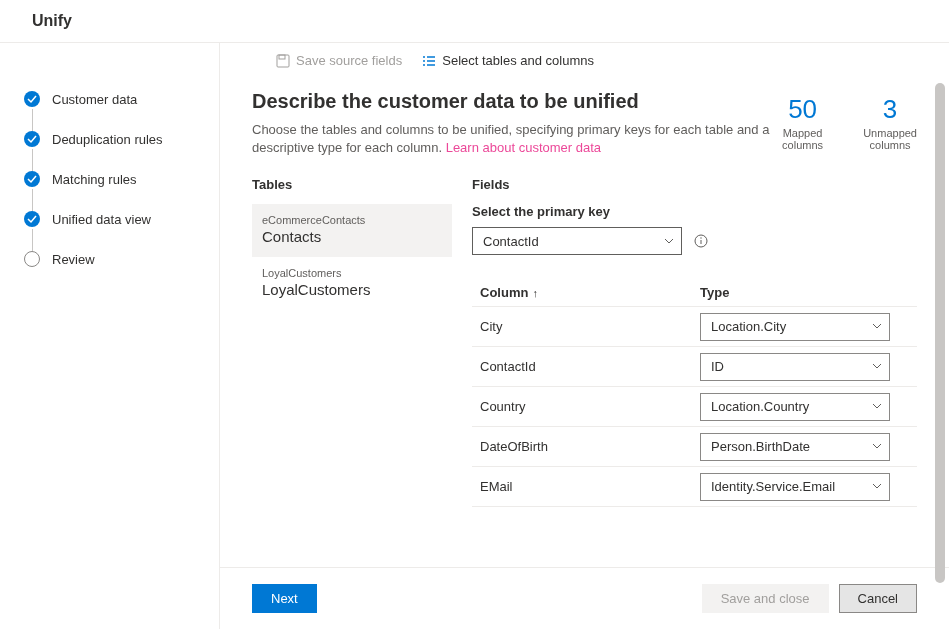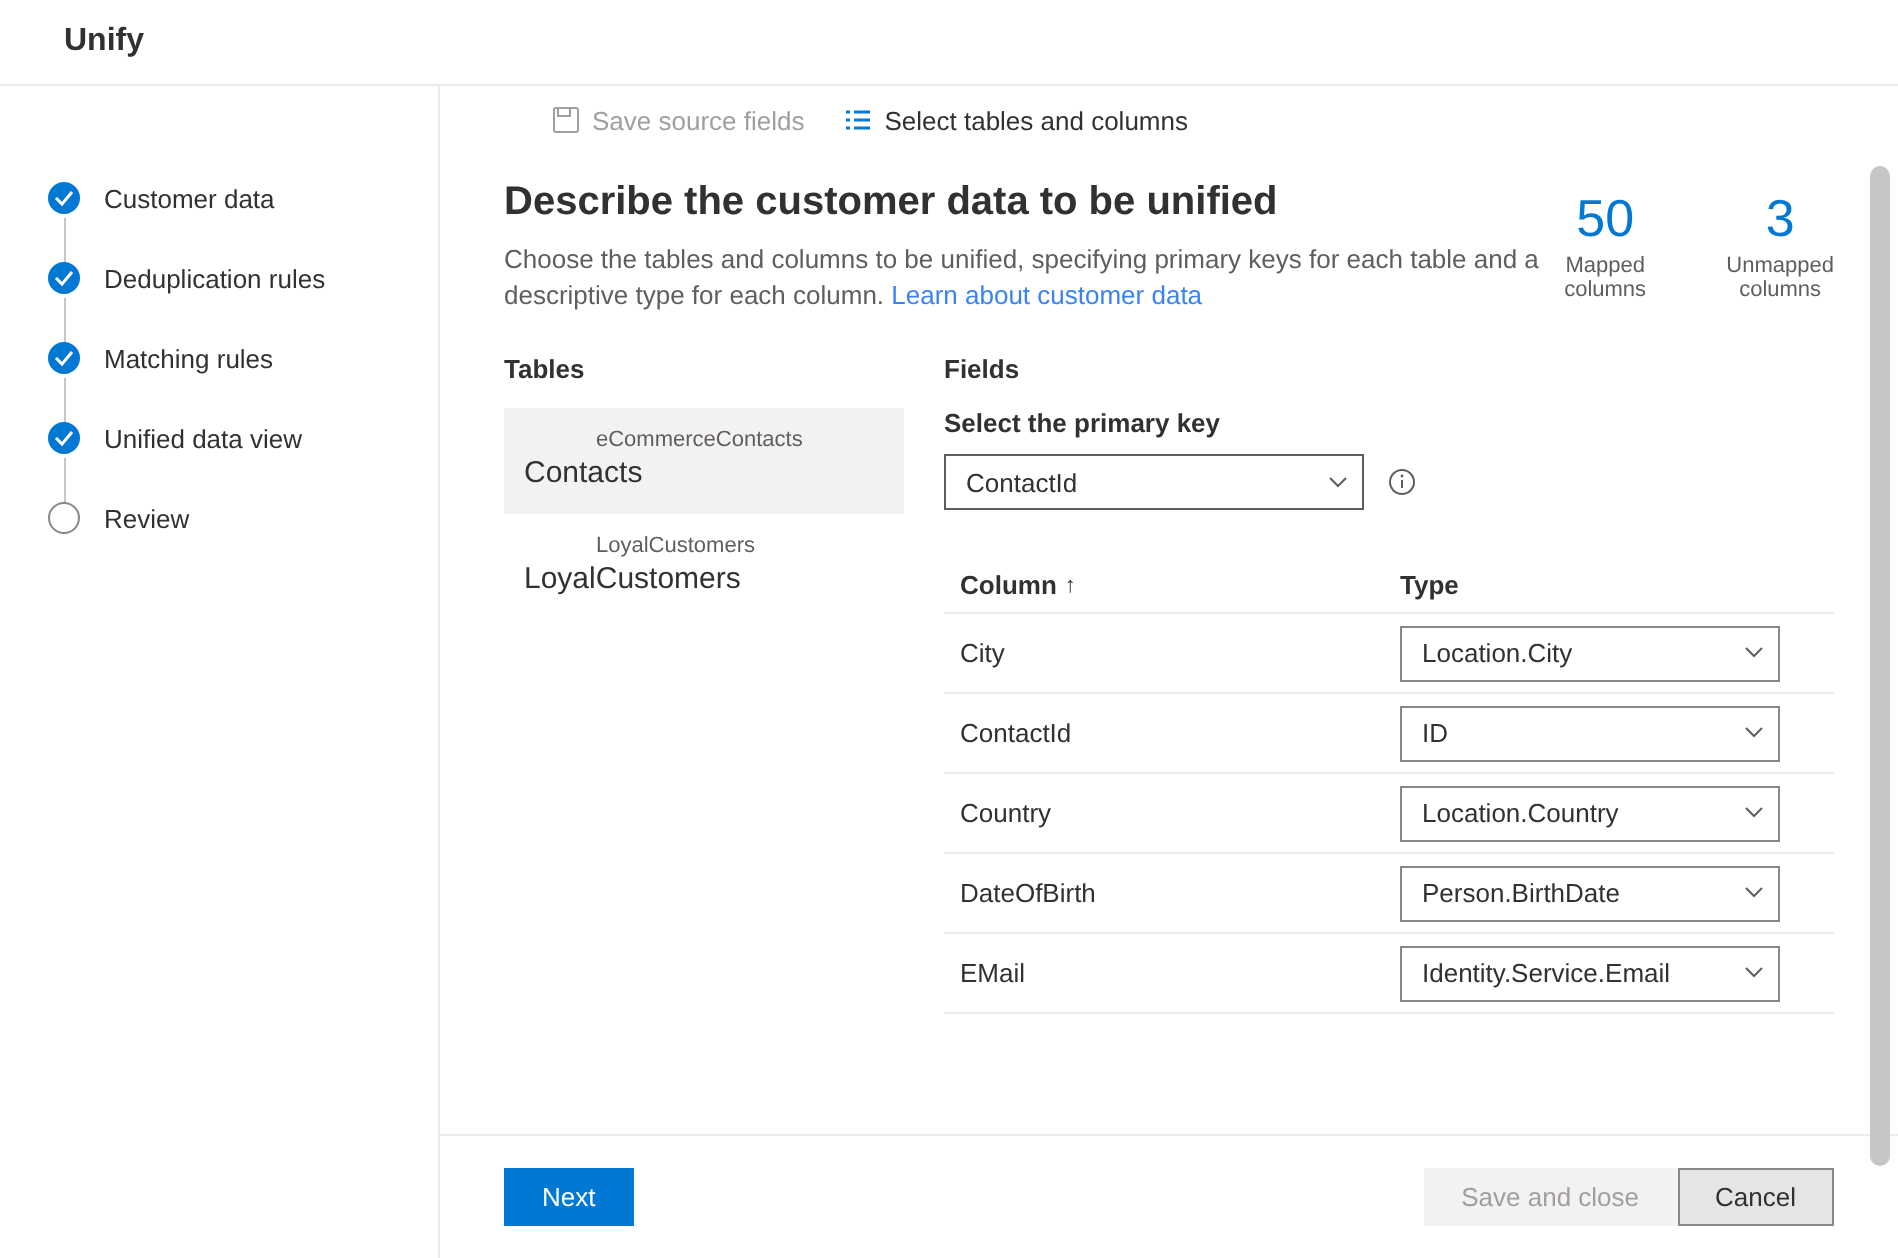--- a/index.html
+++ b/index.html
@@ -17,46 +17,46 @@
     .step-done { background: #0078d4; }
     .step-done svg { display: block; }
     .step-pending { border: 1.5px solid #8a8886; background: #fff; }
     .step-label { font-size: 13px; color: #323130; }
     
     .main { flex: 1; display: flex; flex-direction: column; position: relative; }
     .scrollbar { position: absolute; right: 4px; top: 0; width: 10px; height: calc(100% - 60px); }
     .scrollbar-thumb { background: #c8c6c4; width: 10px; height: 500px; border-radius: 5px; margin-top: 40px; }
     
     .toolbar { display: flex; gap: 20px; padding: 10px 56px; font-size: 13px; }
-    .toolbar-item { display: flex; align-items: flex-start; gap: 6px; cursor: pointer; }
+    .toolbar-item { display: flex; align-items: flex-end; gap: 6px; cursor: pointer; }
     .toolbar-item.disabled { color: #a19f9d; cursor: default; }
     .toolbar-item.active { color: #323130; font-weight: 400; }
     .toolbar-icon { width: 14px; height: 14px; display: inline-flex; align-items: center; justify-content: center; }
     
     .content { padding: 12px 32px; flex: 1; overflow: auto; }
     
     .header-row { display: flex; justify-content: space-between; align-items: flex-start; margin-bottom: 8px; }
     .header-left { max-width: 560px; }
     .page-heading { font-size: 20px; font-weight: 600; margin-bottom: 8px; }
     .page-desc { font-size: 13px; color: #605e5c; line-height: 1.4; }
-    .page-desc a { color: #3b82f6; text-decoration: none; }
+    .page-desc a { color: #ec4899; text-decoration: none; }
     
     .stats { display: flex; gap: 40px; text-align: center; padding-top: 4px; }
     .stat { display: flex; flex-direction: column; align-items: center; }
     .stat-value { font-size: 26px; font-weight: 400; color: #0078d4; }
     .stat-label { font-size: 11px; color: #605e5c; margin-top: 2px; }
     
     .two-col { display: flex; gap: 0; margin-top: 20px; }
     
     .tables-col { width: 200px; }
     .col-heading { font-size: 13px; font-weight: 600; margin-bottom: 12px; }
     .table-list { list-style: none; }
     .table-item { padding: 10px 12px 12px 10px; cursor: pointer; }
     .table-item.selected { background: #f3f2f1; }
-    .table-item-source { font-size: 11px; color: #605e5c; margin-left: 36px; }
+    .table-item-source { font-size: 11px; color: #605e5c; }
     .table-item-name { font-size: 15px; color: #323130; margin-top: 2px; }
     
     .fields-col { flex: 1; padding-left: 20px; }
     .pk-label { font-size: 13px; font-weight: 600; margin-bottom: 8px; display: block; }
     .pk-row { display: flex; align-items: center; gap: 12px; margin-bottom: 24px; }
     .select-box { position: relative; width: 210px; }
     .select-display { border: 1px solid #605e5c; padding: 5px 28px 5px 10px; font-size: 13px; background: #fff; cursor: pointer; display: flex; align-items: center; justify-content: space-between; height: 28px; }
     .select-display .chevron { position: absolute; right: 8px; }
     .info-icon { width: 14px; height: 14px; color: #605e5c; }
     
@@ -68,21 +68,21 @@
     .sort-arrow { font-size: 11px; }
     
     .grid-body { border-top: 1px solid #edebe9; }
     .grid-row { display: flex; padding: 6px 8px; border-bottom: 1px solid #edebe9; align-items: center; height: 40px; }
     .grid-row .col-column { width: 220px; font-size: 13px; color: #323130; }
     .grid-row .col-type { flex: 1; }
     .type-select { width: 190px; }
     .type-select .select-display { border: 1px solid #8a8886; }
     
     .footer { display: flex; justify-content: space-between; align-items: center; padding: 16px 32px; border-top: 1px solid #edebe9; }
-    .footer-right { display: flex; gap: 0; }
+    .footer-right { display: flex; gap: 10px; }
     .btn { padding: 6px 18px; font-size: 13px; border: 1px solid transparent; cursor: pointer; }
     .btn-primary { background: #0078d4; color: #fff; border-color: #0078d4; }
     .btn-default { background: #e5e5e5; border: 1px solid #8a8886; color: #323130; }
     .btn-disabled { background: #f3f2f1; color: #a19f9d; border-color: #f3f2f1; cursor: default; }
   </style>
 </head>
 <body>
 
 <div class="page-title">Unify</div>
 

